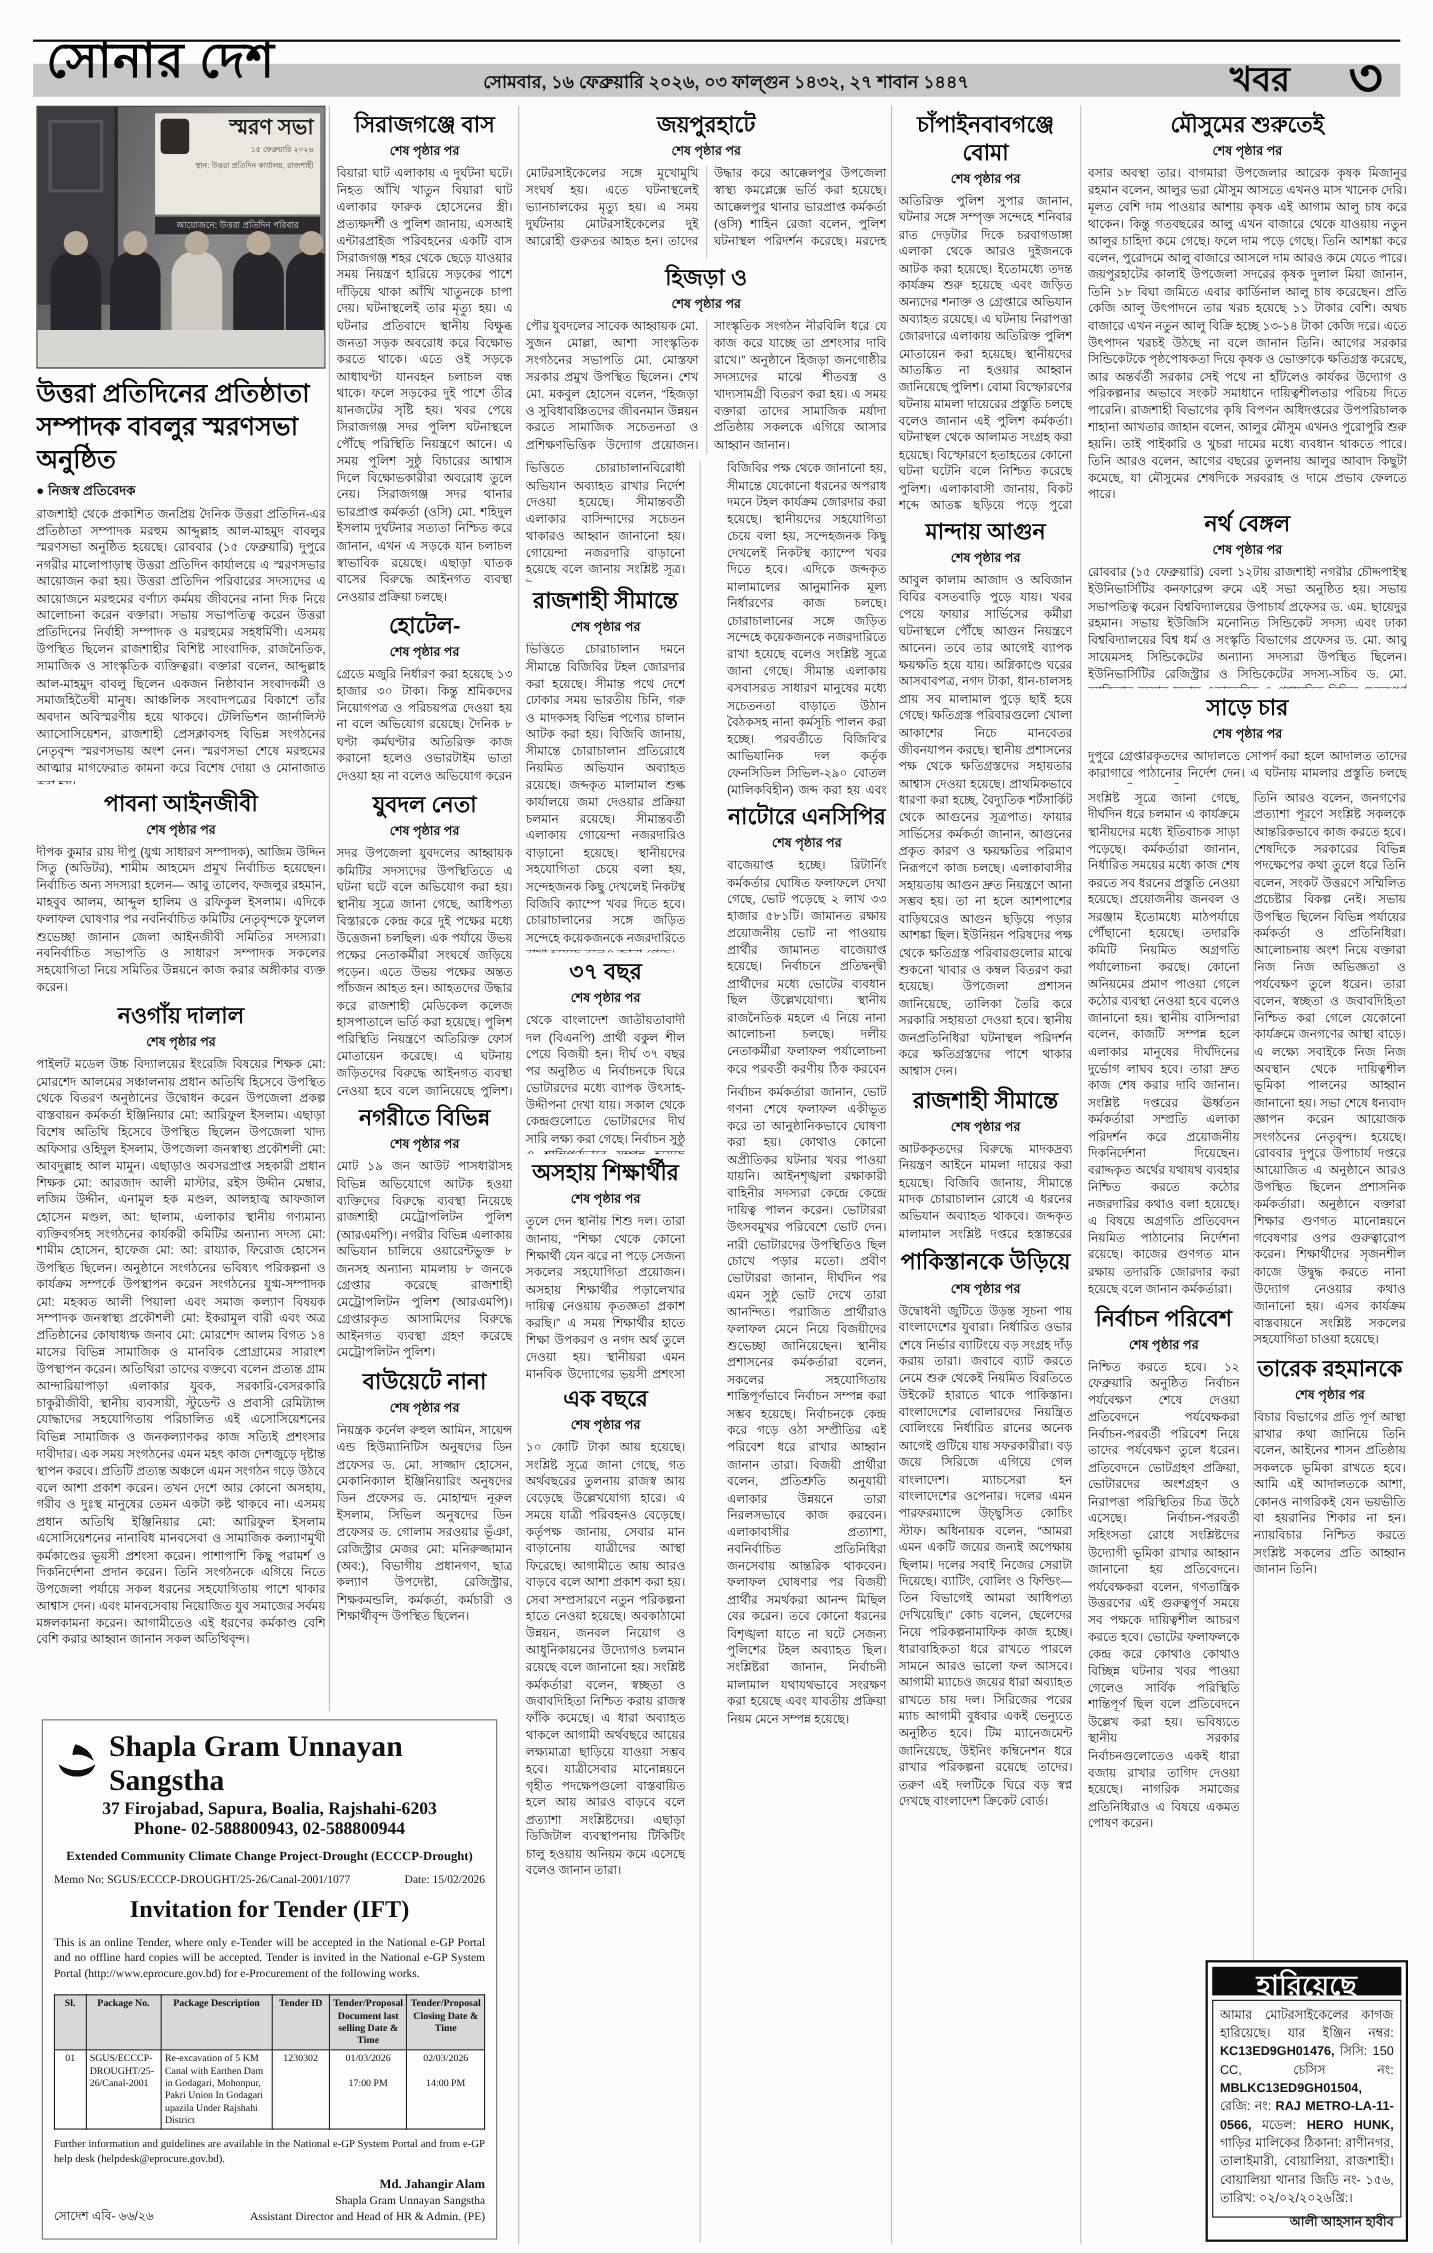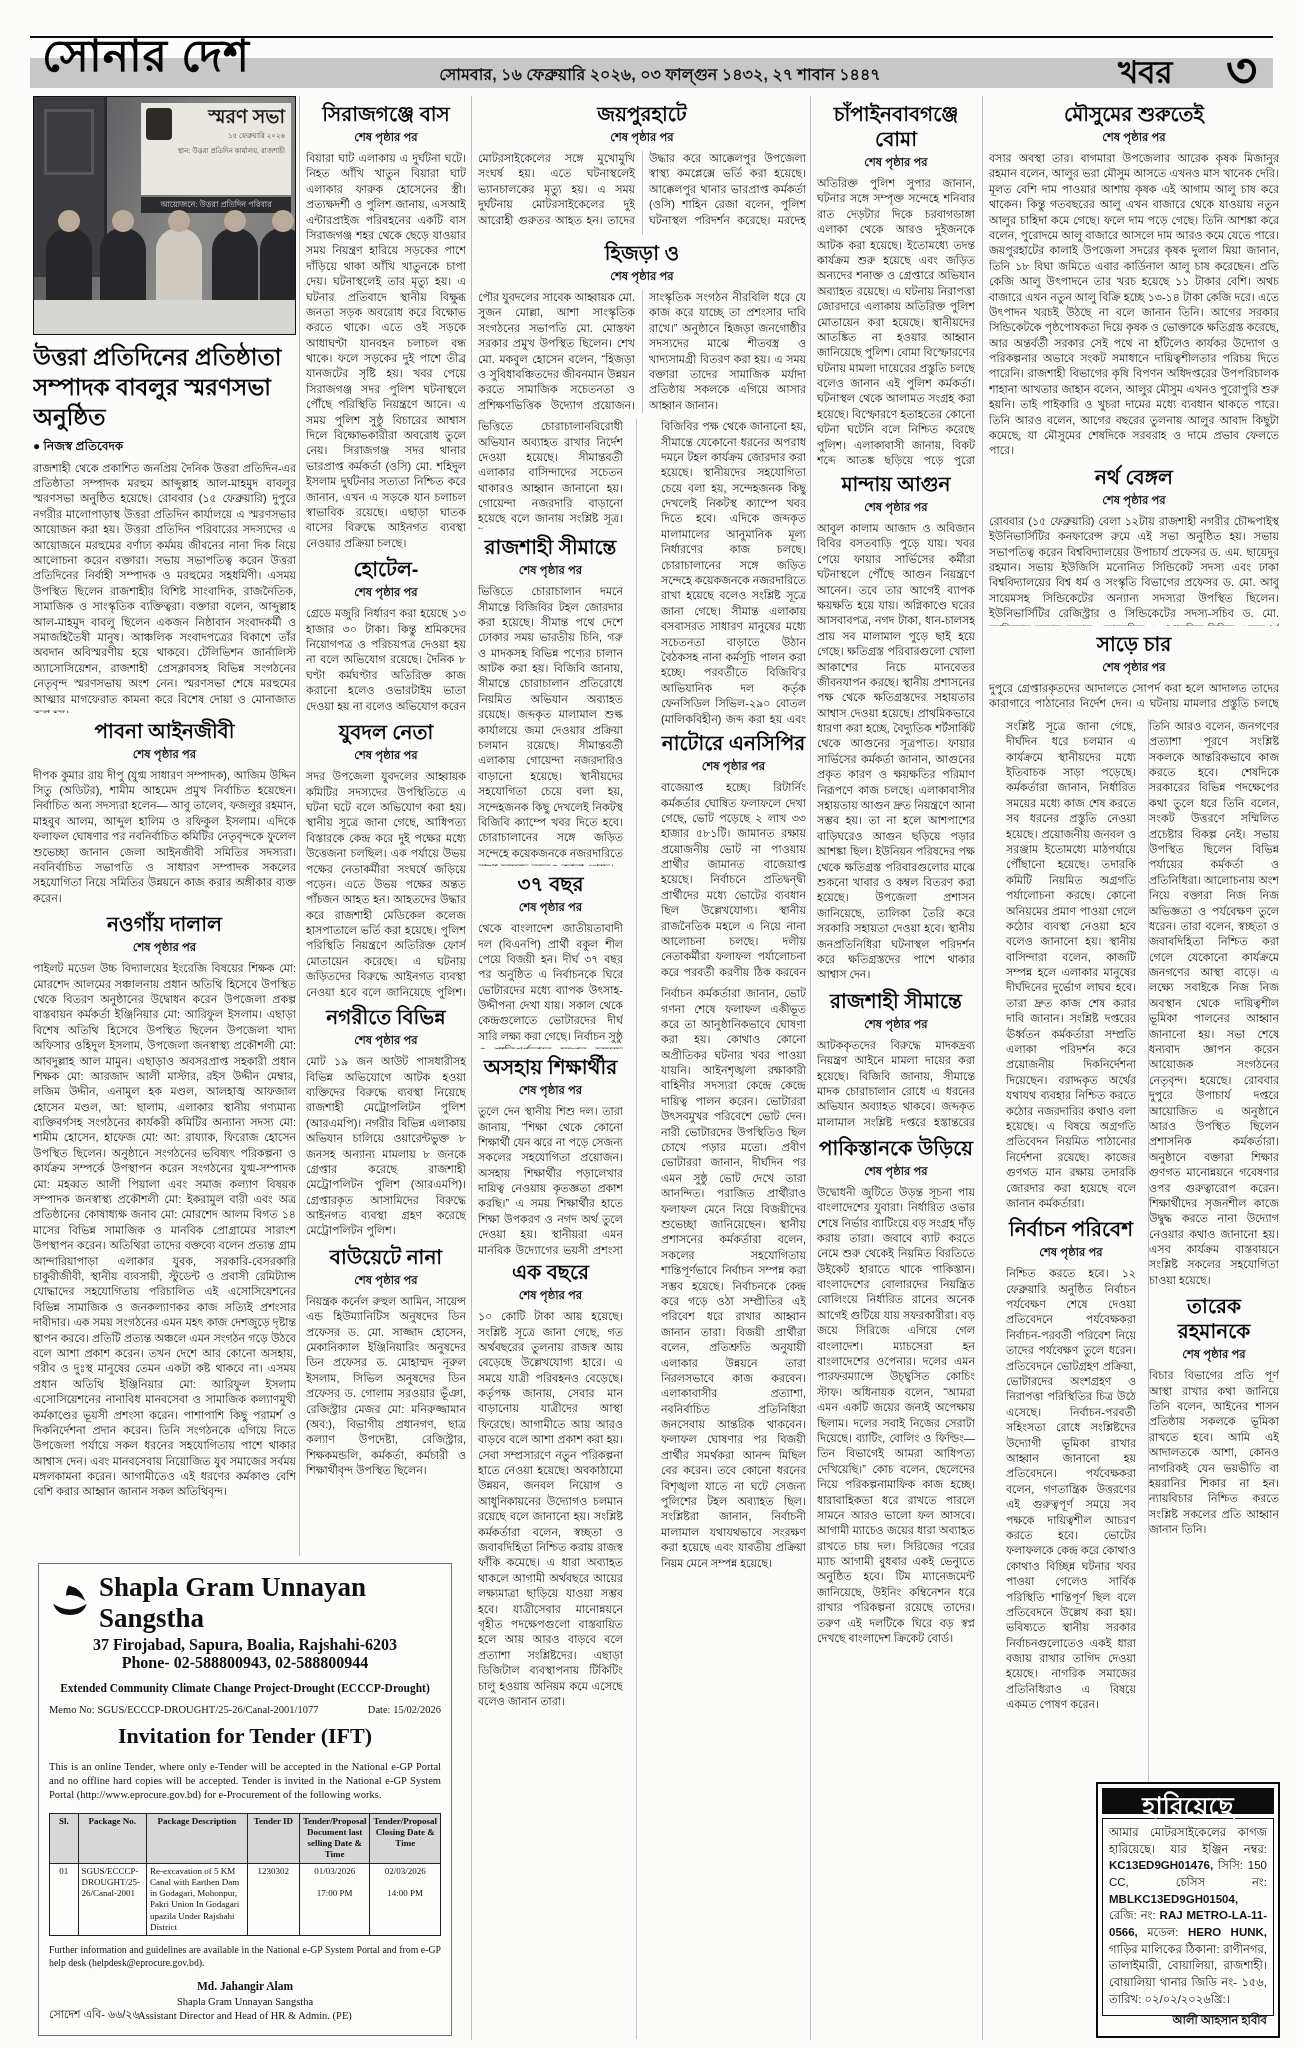--- a/index.html
+++ b/index.html
@@ -42,21 +42,21 @@
   .ad .proj{font-size:11.5px;font-weight:700;text-align:center;margin-top:10px;}
   .ad .memo{display:flex;justify-content:space-between;font-size:10.5px;margin-top:10px;}
   .ad .ift{font-size:22px;font-weight:800;text-align:center;margin:8px 0 4px 0;}
   .ad .intro{font-size:10.5px;text-align:justify;line-height:1.35;}
   .ad table{border-collapse:collapse;margin:8px auto 0 auto;font-size:9px;line-height:1.25;}
   .ad th,.ad td{border:1px solid #222;padding:2px 3px;vertical-align:top;}
   .ad th{background:#d8d8d8;font-weight:700;text-align:center;}
   .ad .c{text-align:center;}
   .ad .pre{white-space:pre-line;text-align:center;}
   .ad .note{font-size:9.8px;margin-top:8px;text-align:justify;line-height:1.3;}
-  .ad .sig{text-align:center;font-size:10.5px;margin-top:8px;line-height:1.35;}
+  .ad .sig{text-align:right;font-size:10.5px;margin-top:8px;line-height:1.35;}
   .ad .sig .nm{font-weight:800;font-size:11.5px;}
   .ad .ref{position:absolute;left:10px;bottom:10px;font-size:11px;font-family:"Liberation Sans",sans-serif;}
   
   .lost{position:absolute;left:1096px;top:1782px;width:184px;height:256px;border:2.5px solid #0b0b0b;background:#fdfdfb;box-sizing:border-box;padding:4px;}
   .lost .ttl{background:#0d0d0d;color:#fff;font-size:25px;font-weight:900;text-align:center;line-height:1.45;height:26px;}
   .lost .inner{border:1.5px solid #111;margin-top:4px;padding:5px 6px;height:198px;box-sizing:border-box;}
   .lost .btxt{font-size:11.5px;line-height:1.45;text-align:justify;}
   .lost .code{font-weight:700;}
   .lost .sg{font-size:11.5px;text-align:right;margin-top:5px;font-weight:600;}
 </style>
@@ -230,21 +230,21 @@
     <div class="story">
       <h3 class="shead">নর্থ বেঙ্গল</h3>
       <div class="cont">শেষ পৃষ্ঠার পর</div>
       <p class="body" style="max-height:112px;">রোববার (১৫ ফেব্রুয়ারি) বেলা ১২টায় রাজশাহী নগরীর চৌদ্দপাইস্থ ইউনিভার্সিটির কনফারেন্স রুমে এই সভা অনুষ্ঠিত হয়। সভায় সভাপতিত্ব করেন বিশ্ববিদ্যালয়ের উপাচার্য প্রফেসর ড. এম. ছায়েদুর রহমান। সভায় ইউজিসি মনোনিত সিন্ডিকেট সদস্য এবং ঢাকা বিশ্ববিদ্যালয়ের বিশ্ব ধর্ম ও সংস্কৃতি বিভাগের প্রফেসর ড. মো. আবু সায়েমসহ সিন্ডিকেটের অন্যান্য সদস্যরা উপস্থিত ছিলেন। ইউনিভার্সিটির রেজিস্ট্রার ও সিন্ডিকেটের সদস্য-সচিব ড. মো. আজিবার রহমান সভায় একাডেমিক ও প্রশাসনিক বিভিন্ন গুরুত্বপূর্ণ আলোচ্যসূচি উত্থাপন করলে তা নিয়ে বিস্তারিত আলোচনা করা হয় এবং প্রয়োজনীয় সিদ্ধান্ত গ্রহণ করা হয়।</p>
     </div>
     <div class="story">
       <h3 class="shead">সাড়ে চার</h3>
       <div class="cont">শেষ পৃষ্ঠার পর</div>
       <p class="body" style="max-height:32px;">দুপুরে গ্রেপ্তারকৃতদের আদালতে সোপর্দ করা হলে আদালত তাদের কারাগারে পাঠানোর নির্দেশ দেন। এ ঘটনায় মামলার প্রস্তুতি চলছে বলে জানিয়েছে পুলিশ।</p>
     </div>
-    <div style="display:flex;margin-left:17px;">
+    <div style="display:flex;">
       <div style="width:138px;overflow:hidden;height:1316px;">
         <p class="body" style="max-height:626px;">সংশ্লিষ্ট সূত্রে জানা গেছে, দীর্ঘদিন ধরে চলমান এ কার্যক্রমে স্থানীয়দের মধ্যে ইতিবাচক সাড়া পড়েছে। কর্মকর্তারা জানান, নির্ধারিত সময়ের মধ্যে কাজ শেষ করতে সব ধরনের প্রস্তুতি নেওয়া হয়েছে। প্রয়োজনীয় জনবল ও সরঞ্জাম ইতোমধ্যে মাঠপর্যায়ে পৌঁছানো হয়েছে। তদারকি কমিটি নিয়মিত অগ্রগতি পর্যালোচনা করছে। কোনো অনিয়মের প্রমাণ পাওয়া গেলে কঠোর ব্যবস্থা নেওয়া হবে বলেও জানানো হয়। স্থানীয় বাসিন্দারা বলেন, কাজটি সম্পন্ন হলে এলাকার মানুষের দীর্ঘদিনের দুর্ভোগ লাঘব হবে। তারা দ্রুত কাজ শেষ করার দাবি জানান। সংশ্লিষ্ট দপ্তরের ঊর্ধ্বতন কর্মকর্তারা সম্প্রতি এলাকা পরিদর্শন করে প্রয়োজনীয় দিকনির্দেশনা দিয়েছেন। বরাদ্দকৃত অর্থের যথাযথ ব্যবহার নিশ্চিত করতে কঠোর নজরদারির কথাও বলা হয়েছে। এ বিষয়ে অগ্রগতি প্রতিবেদন নিয়মিত পাঠানোর নির্দেশনা রয়েছে। কাজের গুণগত মান রক্ষায় তদারকি জোরদার করা হয়েছে বলে জানান কর্মকর্তারা।</p>
         <div class="story">
           <h3 class="shead">নির্বাচন পরিবেশ</h3>
           <div class="cont">শেষ পৃষ্ঠার পর</div>
           <p class="body">নিশ্চিত করতে হবে। ১২ ফেব্রুয়ারি অনুষ্ঠিত নির্বাচন পর্যবেক্ষণ শেষে দেওয়া প্রতিবেদনে পর্যবেক্ষকরা নির্বাচন-পরবর্তী পরিবেশ নিয়ে তাদের পর্যবেক্ষণ তুলে ধরেন। প্রতিবেদনে ভোটগ্রহণ প্রক্রিয়া, ভোটারদের অংশগ্রহণ ও নিরাপত্তা পরিস্থিতির চিত্র উঠে এসেছে। নির্বাচন-পরবর্তী সহিংসতা রোধে সংশ্লিষ্টদের উদ্যোগী ভূমিকা রাখার আহ্বান জানানো হয় প্রতিবেদনে। পর্যবেক্ষকরা বলেন, গণতান্ত্রিক উত্তরণের এই গুরুত্বপূর্ণ সময়ে সব পক্ষকে দায়িত্বশীল আচরণ করতে হবে। ভোটের ফলাফলকে কেন্দ্র করে কোথাও কোথাও বিচ্ছিন্ন ঘটনার খবর পাওয়া গেলেও সার্বিক পরিস্থিতি শান্তিপূর্ণ ছিল বলে প্রতিবেদনে উল্লেখ করা হয়। ভবিষ্যতে স্থানীয় সরকার নির্বাচনগুলোতেও একই ধারা বজায় রাখার তাগিদ দেওয়া হয়েছে। নাগরিক সমাজের প্রতিনিধিরাও এ বিষয়ে একমত পোষণ করেন।</p>
         </div>
       </div>
       <div style="width:138px;overflow:hidden;height:1066px;margin-left:12px;border-left:1px solid #c2c2c2;">
         <p class="body" style="max-height:876px;">তিনি আরও বলেন, জনগণের প্রত্যাশা পূরণে সংশ্লিষ্ট সকলকে আন্তরিকভাবে কাজ করতে হবে। শেষদিকে সরকারের বিভিন্ন পদক্ষেপের কথা তুলে ধরে তিনি বলেন, সংকট উত্তরণে সম্মিলিত প্রচেষ্টার বিকল্প নেই। সভায় উপস্থিত ছিলেন বিভিন্ন পর্যায়ের কর্মকর্তা ও প্রতিনিধিরা। আলোচনায় অংশ নিয়ে বক্তারা নিজ নিজ অভিজ্ঞতা ও পর্যবেক্ষণ তুলে ধরেন। তারা বলেন, স্বচ্ছতা ও জবাবদিহিতা নিশ্চিত করা গেলে যেকোনো কার্যক্রমে জনগণের আস্থা বাড়ে। এ লক্ষ্যে সবাইকে নিজ নিজ অবস্থান থেকে দায়িত্বশীল ভূমিকা পালনের আহ্বান জানানো হয়। সভা শেষে ধন্যবাদ জ্ঞাপন করেন আয়োজক সংগঠনের নেতৃবৃন্দ। হয়েছে। রোববার দুপুরে উপাচার্য দপ্তরে আয়োজিত এ অনুষ্ঠানে আরও উপস্থিত ছিলেন প্রশাসনিক কর্মকর্তারা। অনুষ্ঠানে বক্তারা শিক্ষার গুণগত মানোন্নয়নে গবেষণার ওপর গুরুত্বারোপ করেন। শিক্ষার্থীদের সৃজনশীল কাজে উদ্বুদ্ধ করতে নানা উদ্যোগ নেওয়ার কথাও জানানো হয়। এসব কার্যক্রম বাস্তবায়নে সংশ্লিষ্ট সকলের সহযোগিতা চাওয়া হয়েছে।</p>

